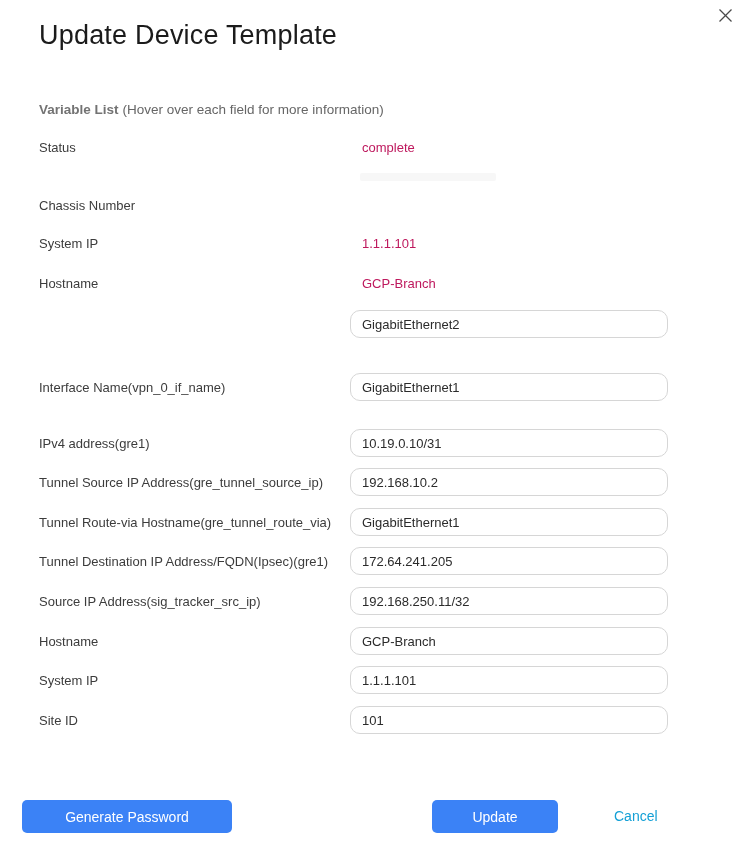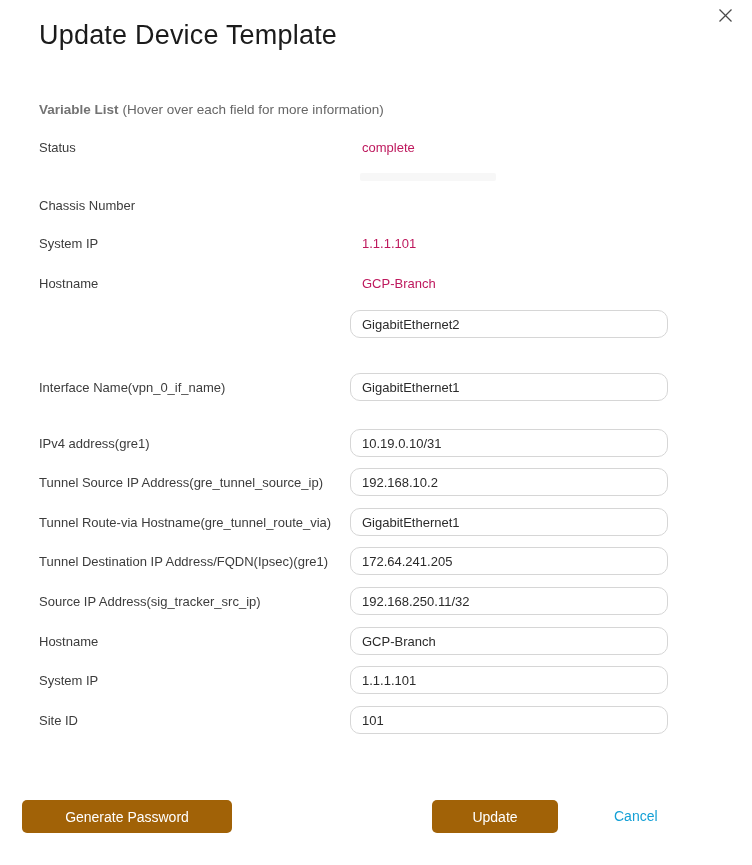--- a/index.html
+++ b/index.html
@@ -64,21 +64,21 @@
     padding: 0 11px;
     font-family: "Liberation Sans", sans-serif;
     font-size: 13px; color: #2b2b2b;
     outline: none;
   }
 
   .btn {
     position: absolute;
     height: 33px;
     border: none; border-radius: 5px;
-    background: #a16207; color: #ffffff;
+    background: #3b82f6; color: #ffffff;
     font-family: "Liberation Sans", sans-serif;
     font-size: 14px;
     cursor: pointer;
     display: flex; align-items: center; justify-content: center;
   }
   .btn-generate { left: 22px; top: 800px; width: 210px; }
   .btn-update  { left: 432px; top: 800px; width: 126px; }
   .link-cancel {
     position: absolute; left: 614px; top: 808px;
     font-size: 14px; font-weight: 500; color: #14a0d6;

